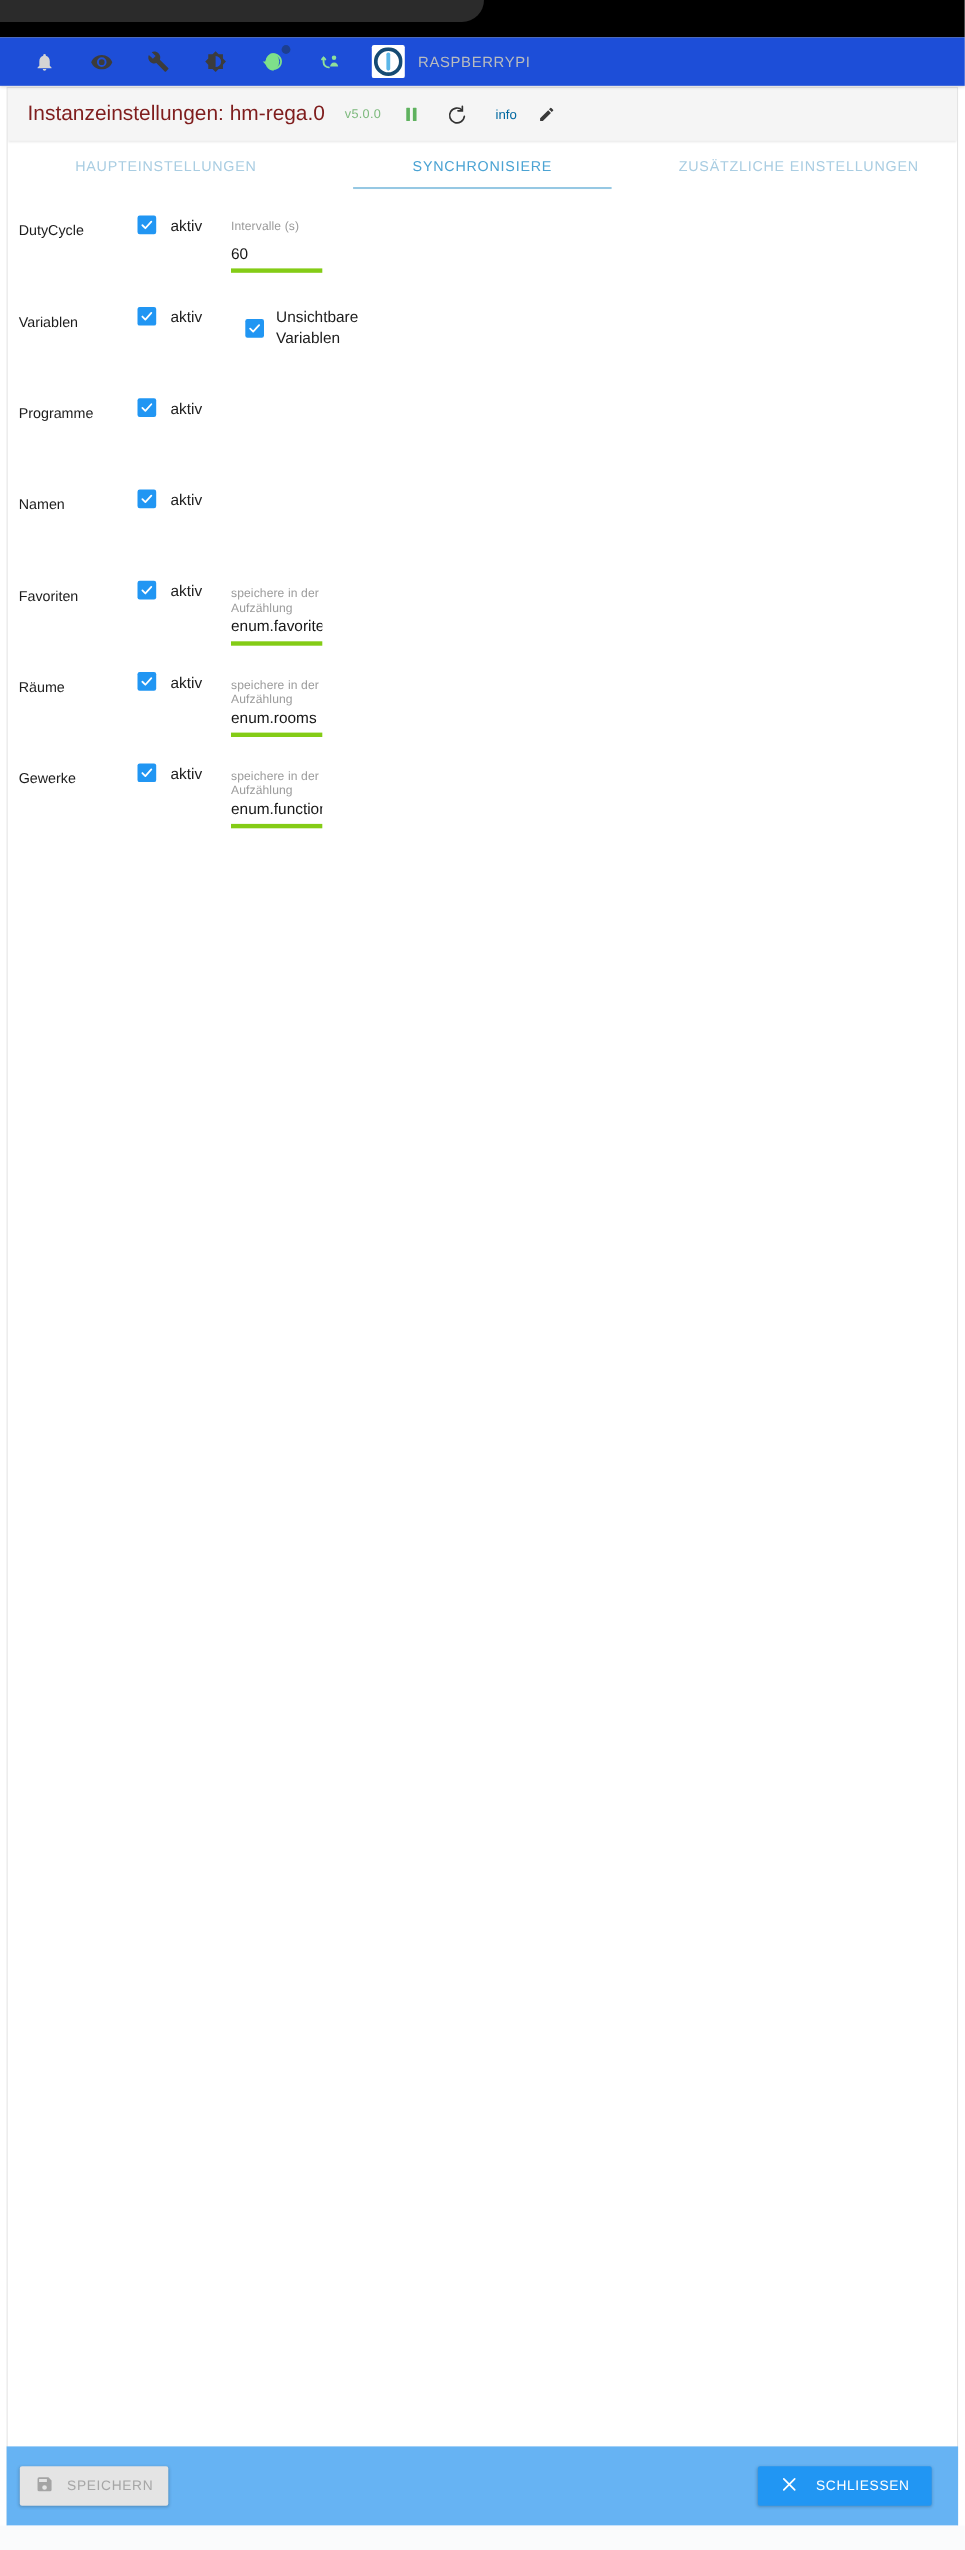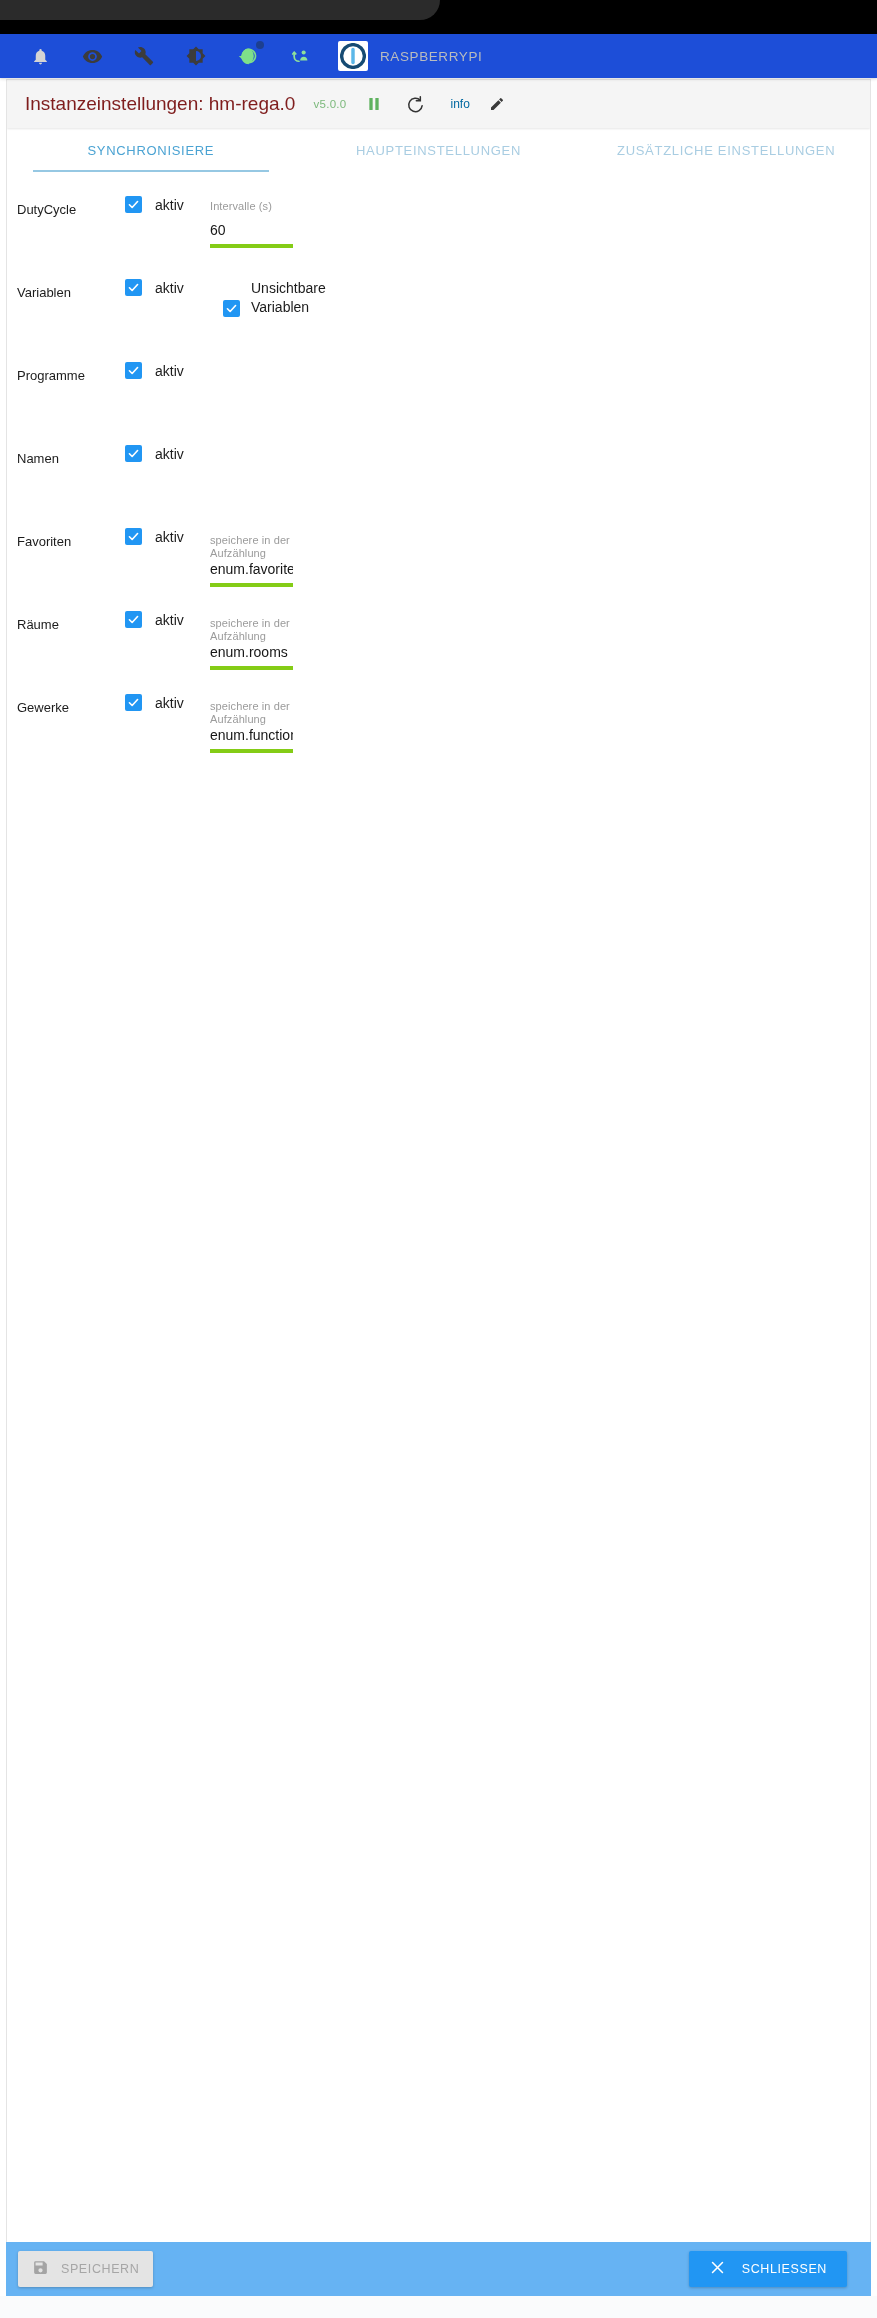--- a/index.html
+++ b/index.html
@@ -170,21 +170,21 @@
     font-size: 14px;
     color: #1c1c1c;
     margin-left: 13px;
     white-space: nowrap;
   }
 
   
   .chk-group.secondary {
     left: 216px;
     top: 18px;
-    align-items: flex-end;
+    align-items: center;
   }
   .chk-group.secondary .chk { margin-top: 1px; }
   .chk-group.secondary .chk-label {
     white-space: normal;
     width: 74px;
     line-height: 19px;
     margin-left: 11px;
   }
 
   
@@ -217,21 +217,21 @@
     width: 80px;
   }
   .field.enum .field-value { margin-top: 1px; }
 
   
   .action-bar {
     position: absolute;
     left: 6px;
     bottom: 22px;
     width: 865px;
-    height: 54px;
+    height: 72px;
     background: #66b3f3;
     display: flex;
     align-items: center;
     padding: 0 12px;
   }
   .btn {
     display: flex;
     align-items: center;
     height: 36px;
     border-radius: 2px;
@@ -349,25 +349,25 @@
     <span class="hdr-info">info</span>
 
     <div class="hdr-btn">
       <svg width="16" height="16" viewBox="0 0 24 24" fill="#3a3a3a">
         <path d="M3 17.25V21h3.75L17.8 9.94l-3.75-3.75L3 17.25zM20.7 7.04a1 1 0 0 0 0-1.41l-2.34-2.34a1 1 0 0 0-1.41 0l-1.83 1.83 3.75 3.75 1.83-1.83z"></path>
       </svg>
     </div>
   </div>
 
   <div class="tabs-row">
+    <div class="tab">
+      <span>HAUPTEINSTELLUNGEN</span>
+    </div>
     <div class="tab active">
       <span>SYNCHRONISIERE</span>
-    </div>
-    <div class="tab">
-      <span>HAUPTEINSTELLUNGEN</span>
     </div>
     <div class="tab">
       <span>ZUSÄTZLICHE EINSTELLUNGEN</span>
     </div>
   </div>
 
   <div class="form-body">
 
     <div class="form-row">
       <span class="row-label">DutyCycle</span>

